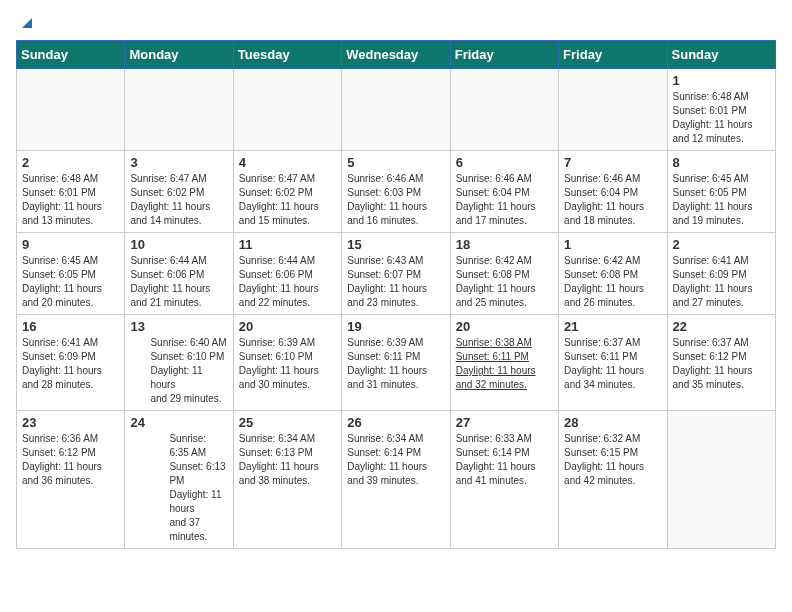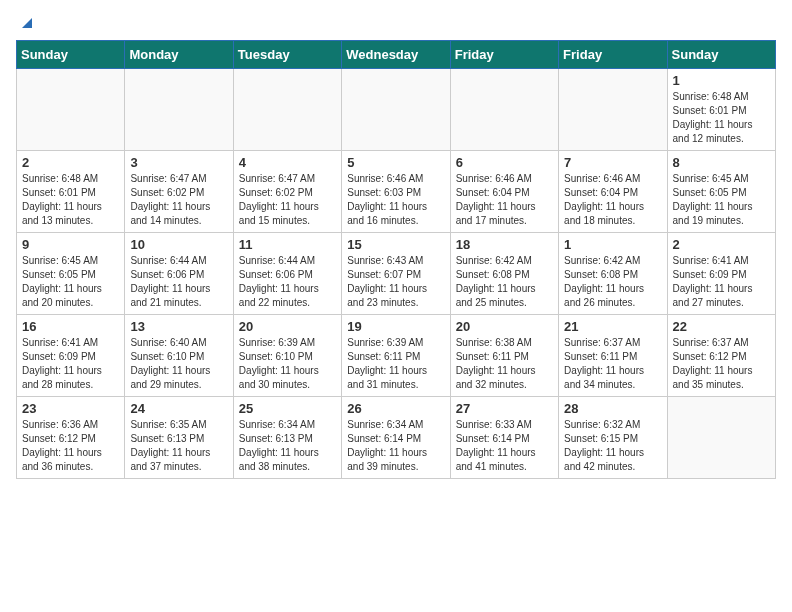--- a/index.html
+++ b/index.html
@@ -234,42 +234,42 @@
       <tr>
         <td>
           <span class="day-num">16</span>
           <div class="day-info" style="white-space: pre-line;">Sunrise: 6:41 AM
 Sunset: 6:09 PM
 Daylight: 11 hours
 and 28 minutes.</div>
         </td>
         <td>
           <span class="day-num">13</span>
-          <div class="day-info" style="white-space: pre-line;">Sunrise: 6:40 AM
+          <div class="day-info" style="white-space: pre-line; margin-left: 20px;">Sunrise: 6:40 AM
 Sunset: 6:10 PM
 Daylight: 11 hours
 and 29 minutes.</div>
         </td>
         <td>
           <span class="day-num">20</span>
           <div class="day-info" style="white-space: pre-line;">Sunrise: 6:39 AM
 Sunset: 6:10 PM
 Daylight: 11 hours
 and 30 minutes.</div>
         </td>
         <td>
           <span class="day-num">19</span>
           <div class="day-info" style="white-space: pre-line;">Sunrise: 6:39 AM
 Sunset: 6:11 PM
 Daylight: 11 hours
 and 31 minutes.</div>
         </td>
         <td>
           <span class="day-num">20</span>
-          <div class="day-info" style="white-space: pre-line;">Sunrise: 6:38 AM
+          <div class="day-info" style="white-space: pre-line; text-decoration: underline;">Sunrise: 6:38 AM
 Sunset: 6:11 PM
 Daylight: 11 hours
 and 32 minutes.</div>
         </td>
         <td>
           <span class="day-num">21</span>
           <div class="day-info" style="white-space: pre-line;">Sunrise: 6:37 AM
 Sunset: 6:11 PM
 Daylight: 11 hours
 and 34 minutes.</div>
@@ -285,21 +285,21 @@
       <tr>
         <td>
           <span class="day-num">23</span>
           <div class="day-info" style="white-space: pre-line;">Sunrise: 6:36 AM
 Sunset: 6:12 PM
 Daylight: 11 hours
 and 36 minutes.</div>
         </td>
         <td>
           <span class="day-num">24</span>
-          <div class="day-info" style="white-space: pre-line;">Sunrise: 6:35 AM
+          <div class="day-info" style="white-space: pre-line; margin-left: 39px;">Sunrise: 6:35 AM
 Sunset: 6:13 PM
 Daylight: 11 hours
 and 37 minutes.</div>
         </td>
         <td>
           <span class="day-num">25</span>
           <div class="day-info" style="white-space: pre-line;">Sunrise: 6:34 AM
 Sunset: 6:13 PM
 Daylight: 11 hours
 and 38 minutes.</div>

